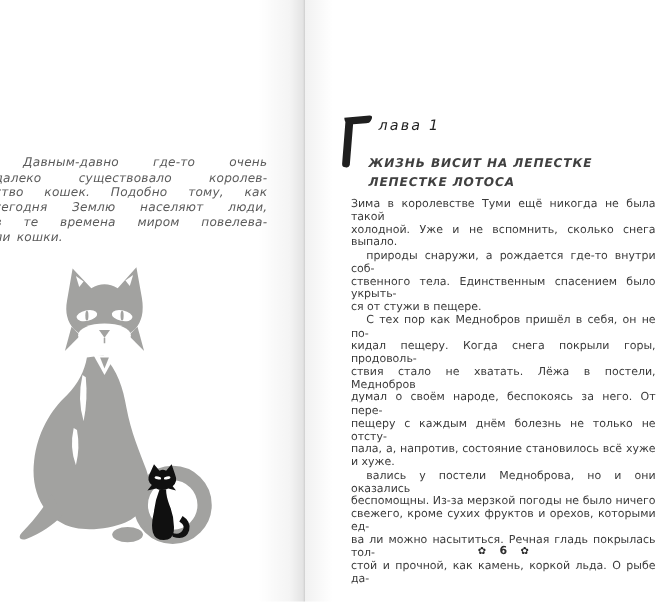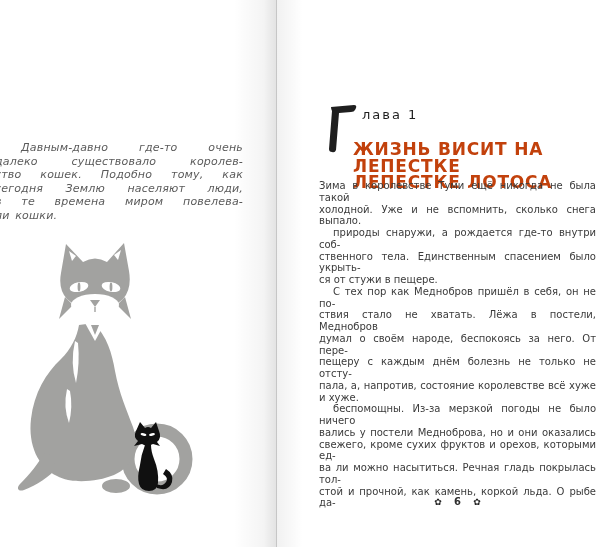--- a/index.html
+++ b/index.html
@@ -26,26 +26,26 @@
     position:absolute; left:-5px; top:141px; width:248px;
     font-style:italic; font-size:11px; line-height:13.6px;
     color:#5a5a5a; letter-spacing:0.2px; word-spacing:2px;
   }
   .intro-text .para.indent .line:first-child { text-indent:26px; }
 
   
   .cat-illo { position:absolute; left:15px; top:241px; }
 
   
-  .chapter { position:absolute; left:51px; top:103px; color:#1f1f1f; }
+  .chapter { position:absolute; left:33px; top:103px; color:#1f1f1f;font-style:italic; }
   .chapter-row { display:flex; align-items:flex-start; }
   .dropcap-svg { display:block; margin-right:4px; }
   .chapter-rest { font-size:13px; letter-spacing:2px; margin-top:4px; color:#1f1f1f; }
-  .chapter-title { margin-left:25px; margin-top:-14px; font-size:17px; font-weight:bold;
-    letter-spacing:0.8px; line-height:16.5px; color:#c2410c; }
+  .chapter-title { margin-left:25px; margin-top:-14px; font-size:11px; font-weight:bold;
+    letter-spacing:0.8px; line-height:16.5px; color:#404040; }
 
   
   .body-text { position:absolute; left:42px; top:180px; width:277px;
     font-size:10px; line-height:11.75px; color:#3a3a3a; }
   .line { text-align:justify; text-align-last:justify; }
   .line.last { text-align-last:left; }
   .para.indent .line:first-child { text-indent:14px; }
 
   
   .page-footer { position:absolute; left:42px; top:496px; width:277px;
@@ -151,29 +151,30 @@
           <div class="line">Зима в королевстве Туми ещё никогда не была такой</div>
           <div class="line">холодной. Уже и не вспомнить, сколько снега выпало.</div>
         </div>
         <div class="para indent">
           <div class="line">природы снаружи, а рождается где-то внутри соб-</div>
           <div class="line">ственного тела. Единственным спасением было укрыть-</div>
           <div class="line last">ся от стужи в пещере.</div>
         </div>
         <div class="para indent">
           <div class="line">С тех пор как Меднобров пришёл в себя, он не по-</div>
+          <div class="line">кидал пещеру. Когда снега покрыли горы, продоволь-</div>
           <div class="line">ствия стало не хватать. Лёжа в постели, Меднобров</div>
           <div class="line">думал о своём народе, беспокоясь за него. От пере-</div>
           <div class="line">пещеру с каждым днём болезнь не только не отсту-</div>
-          <div class="line">пала, а, напротив, состояние королевстве всё хуже</div>
+          <div class="line">пала, а, напротив, состояние становилось всё хуже</div>
           <div class="line last">и хуже.</div>
         </div>
         <div class="para indent">
+          <div class="line">вались у постели Медноброва, но и они оказались</div>
           <div class="line">беспомощны. Из-за мерзкой погоды не было ничего</div>
-          <div class="line">вались у постели Медноброва, но и они оказались</div>
           <div class="line">свежего, кроме сухих фруктов и орехов, которыми ед-</div>
           <div class="line">ва ли можно насытиться. Речная гладь покрылась тол-</div>
           <div class="line">стой и прочной, как камень, коркой льда. О рыбе да-</div>
         </div>
       </div>
 
     <div class="page-footer">
       <span class="orn">✿</span>
       <span class="num">6</span>
       <span class="orn">✿</span>

